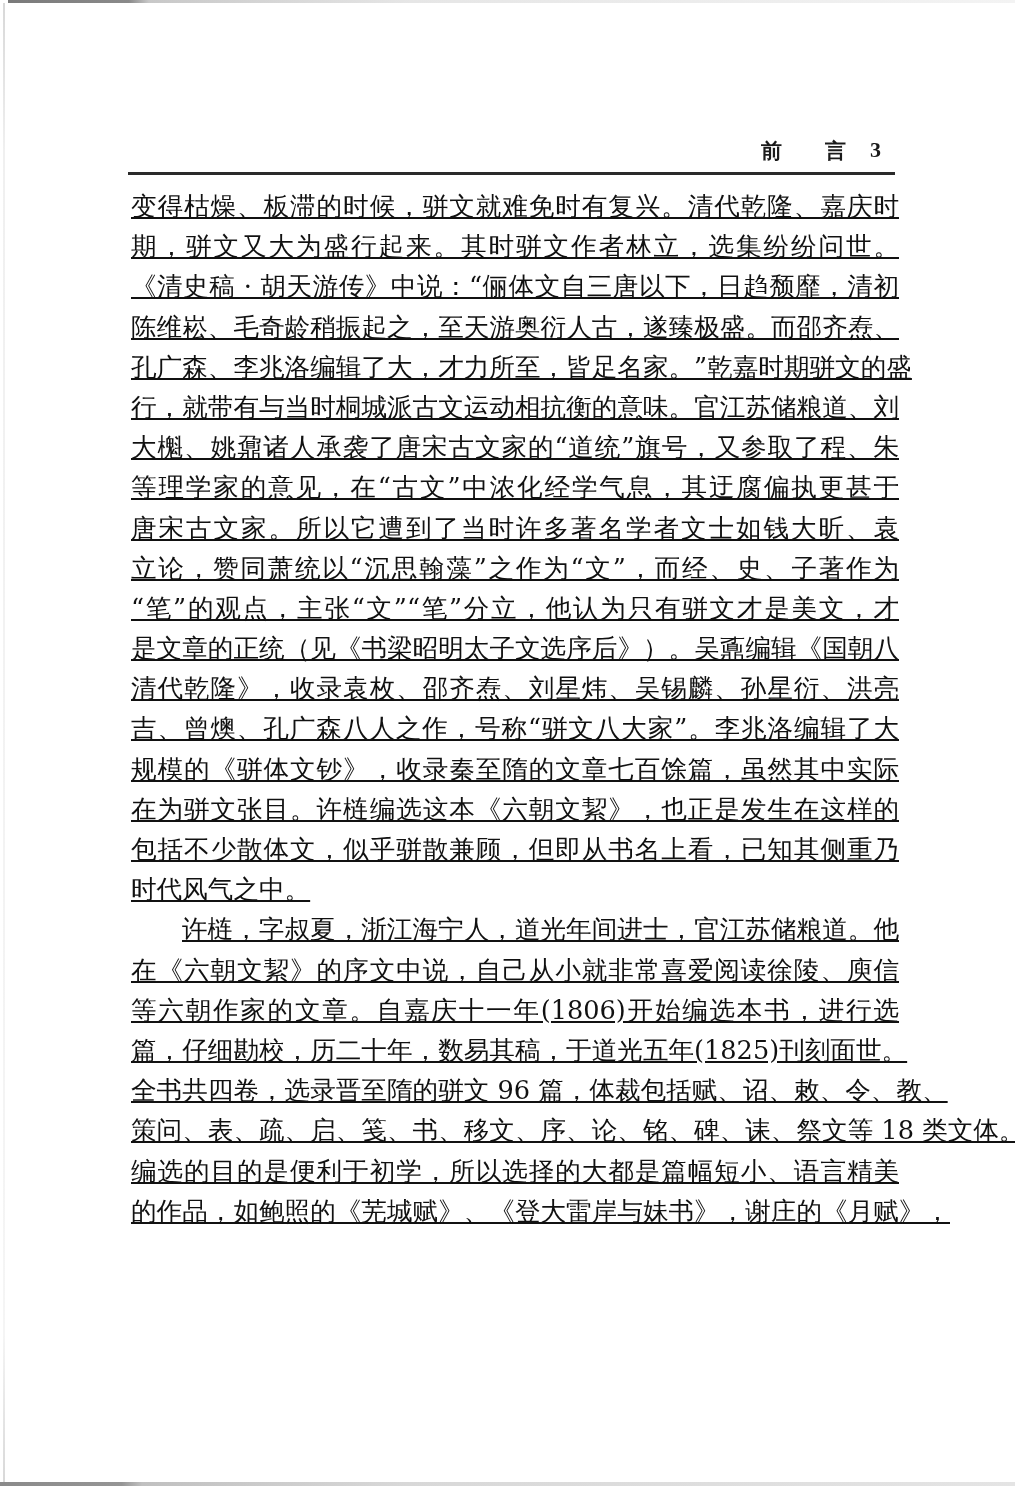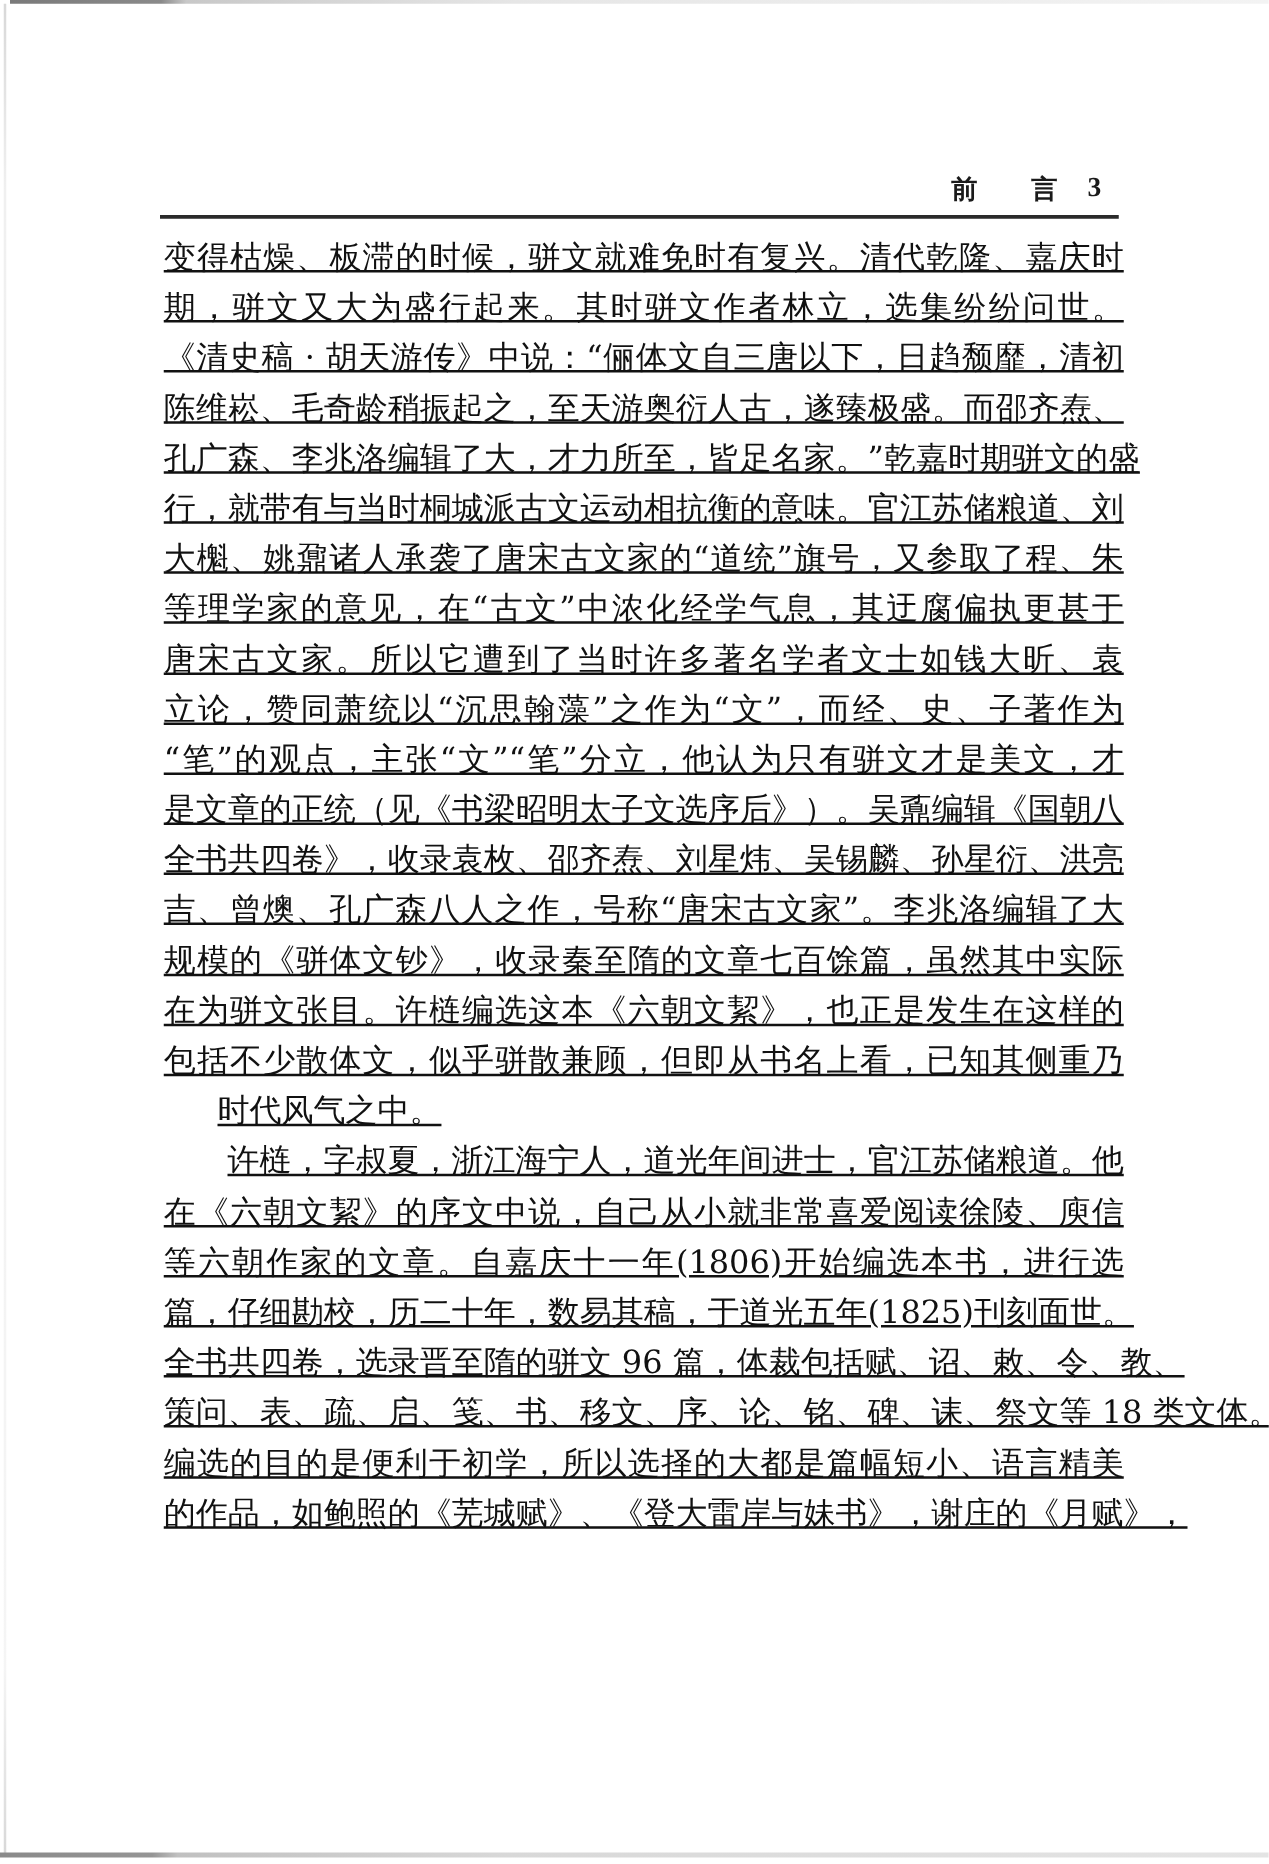--- a/index.html
+++ b/index.html
@@ -71,21 +71,20 @@
       line-height: 40.2px;
       font-size: 25.6px;
       white-space: nowrap;
       text-align: justify;
       text-align-last: justify;
       letter-spacing: 0;
       text-decoration: underline;
     }
     .line.last {
       text-align-last: left;
-      margin-left: 43px;
     }
     .line.indent {
       padding-left: 51px;
     }
   </style>
 </head>
 <body>
 
 <div class="scan-edge-top"></div>
 <div class="scan-edge-left"></div>
@@ -104,22 +103,22 @@
     <div class="line">《清史稿 · 胡天游传》中说：“俪体文自三唐以下，日趋颓靡，清初</div>
     <div class="line">陈维崧、毛奇龄稍振起之，至天游奥衍人古，遂臻极盛。而邵齐焘、</div>
     <div class="line">孔广森、李兆洛编辑了大，才力所至，皆足名家。”乾嘉时期骈文的盛</div>
     <div class="line">行，就带有与当时桐城派古文运动相抗衡的意味。官江苏储粮道、刘</div>
     <div class="line">大櫆、姚鼐诸人承袭了唐宋古文家的“道统”旗号，又参取了程、朱</div>
     <div class="line">等理学家的意见，在“古文”中浓化经学气息，其迂腐偏执更甚于</div>
     <div class="line">唐宋古文家。所以它遭到了当时许多著名学者文士如钱大昕、袁</div>
     <div class="line">立论，赞同萧统以“沉思翰藻”之作为“文”，而经、史、子著作为</div>
     <div class="line">“笔”的观点，主张“文”“笔”分立，他认为只有骈文才是美文，才</div>
     <div class="line">是文章的正统（见《书梁昭明太子文选序后》）。吴鼒编辑《国朝八</div>
-    <div class="line">全书共四卷》，收录袁枚、邵齐焘、刘星炜、吴锡麟、孙星衍、洪亮</div>
-    <div class="line">吉、曾燠、孔广森八人之作，号称“唐宋古文家”。李兆洛编辑了大</div>
+    <div class="line">清代乾隆》，收录袁枚、邵齐焘、刘星炜、吴锡麟、孙星衍、洪亮</div>
+    <div class="line">吉、曾燠、孔广森八人之作，号称“骈文八大家”。李兆洛编辑了大</div>
     <div class="line">规模的《骈体文钞》，收录秦至隋的文章七百馀篇，虽然其中实际</div>
     <div class="line">在为骈文张目。许梿编选这本《六朝文絜》，也正是发生在这样的</div>
     <div class="line">包括不少散体文，似乎骈散兼顾，但即从书名上看，已知其侧重乃</div>
     <div class="line last">时代风气之中。</div>
   </div>
   <div>
     <div class="line indent">许梿，字叔夏，浙江海宁人，道光年间进士，官江苏储粮道。他</div>
     <div class="line">在《六朝文絜》的序文中说，自己从小就非常喜爱阅读徐陵、庾信</div>
     <div class="line">等六朝作家的文章。自嘉庆十一年(1806)开始编选本书，进行选</div>
     <div class="line">篇，仔细勘校，历二十年，数易其稿，于道光五年(1825)刊刻面世。</div>

